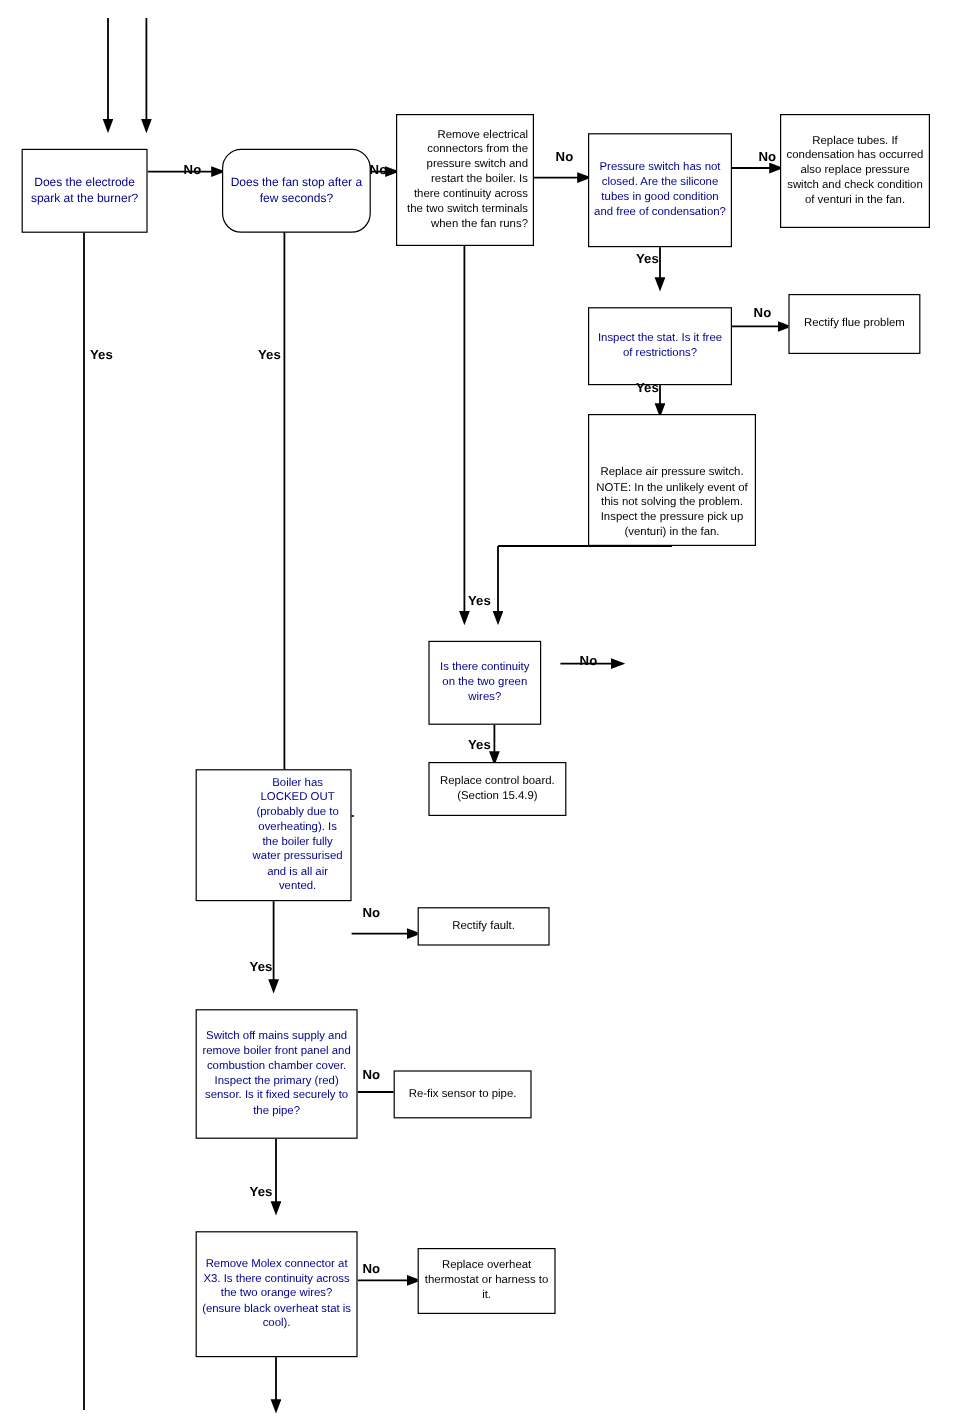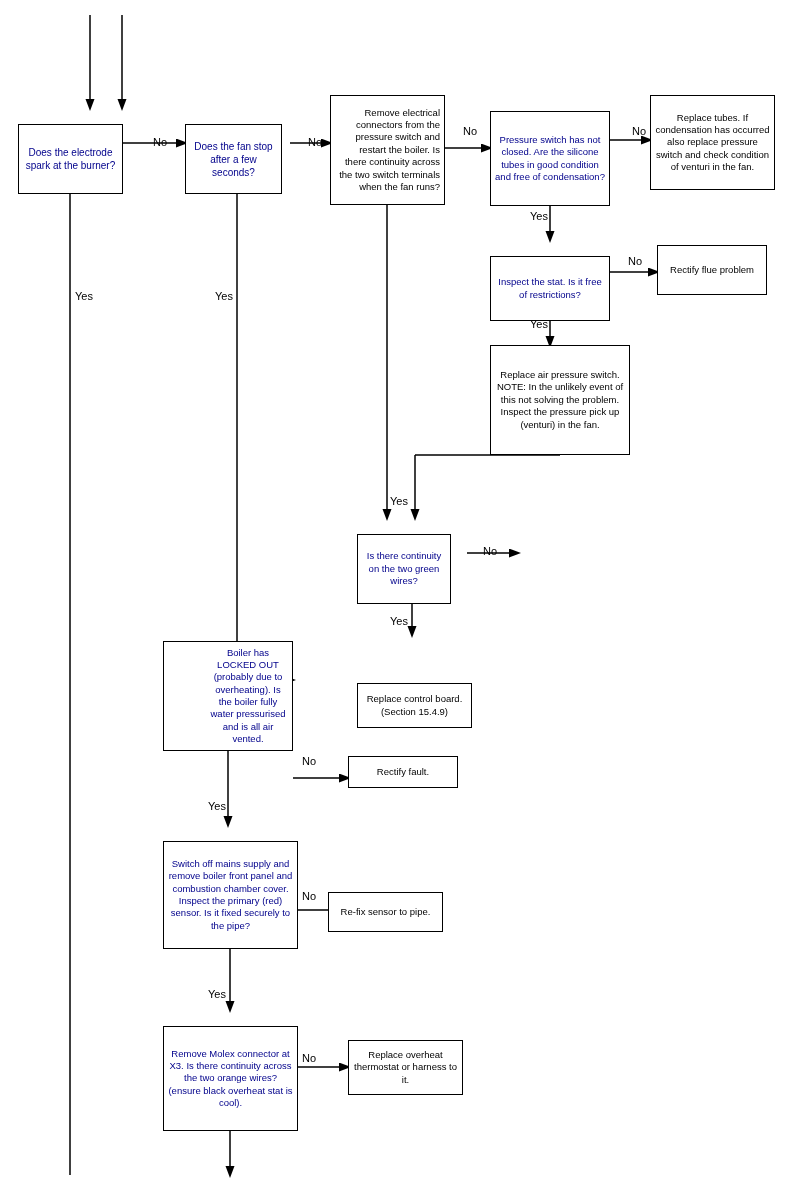--- a/index.html
+++ b/index.html
@@ -25,21 +25,21 @@
       display: flex;
       align-items: center;
       justify-content: center;
       padding: 4px;
       line-height: 1.3;
     }
     .box.blue-text { color: #00008B; margin-top: 16px; }
     .label {
       position: absolute;
       font-size: 11px;
-      font-weight: normal;
+      font-weight: bold;
       color: #000;
     }
     svg.arrows {
       position: absolute;
       top: 0; left: 0;
       width: 798px;
       height: 1188px;
       pointer-events: none;
     }
   </style>
@@ -97,21 +97,21 @@
       <marker id="arr" markerWidth="8" markerHeight="8" refX="6" refY="3" orient="auto">
         <path d="M0,0 L0,6 L8,3 z" fill="#000"></path>
       </marker>
     </defs>
   </svg>
 
   <div class="box blue-text" style="left:18px;top:108px;width:105px;height:70px;font-size:10px;">
     <span>Does the electrode spark at the burner?</span>
   </div>
 
-  <div class="box blue-text" style="left:185px;top:108px;width:97px;height:70px;font-size:10px;">
+  <div class="box blue-text" style="left:185px;top:108px;width:124px;height:70px;font-size:10px;border-radius:16px;">
     <span>Does the fan stop after a few seconds?</span>
   </div>
 
   <div class="box" style="left:330px;top:95px;width:115px;height:110px;font-size:9.5px;text-align:right;">
     <span>Remove electrical connectors from the pressure switch and restart the boiler. Is there continuity across the two switch terminals when the fan runs?</span>
   </div>
 
   <div class="box blue-text" style="left:490px;top:95px;width:120px;height:95px;font-size:9.5px;">
     <span>Pressure switch has not closed. Are the silicone tubes in good condition and free of condensation?</span>
   </div>
@@ -121,30 +121,30 @@
   </div>
 
   <div class="box blue-text" style="left:490px;top:240px;width:120px;height:65px;font-size:9.5px;">
     <span>Inspect the stat. Is it free of restrictions?</span>
   </div>
 
   <div class="box" style="left:657px;top:245px;width:110px;height:50px;font-size:9.5px;">
     <span>Rectify flue problem</span>
   </div>
 
-  <div class="box" style="left:490px;top:345px;width:140px;height:110px;font-size:9.5px;">
+  <div class="box" style="left:490px;top:345px;width:140px;height:110px;font-size:9.5px;align-items:flex-end;">
     <span>Replace air pressure switch. NOTE: In the unlikely event of this not solving the problem. Inspect the pressure pick up (venturi) in the fan.</span>
   </div>
 
   <div class="box blue-text" style="left:357px;top:518px;width:94px;height:70px;font-size:9.5px;">
     <span>Is there continuity on the two green wires?</span>
   </div>
 
 
-  <div class="box" style="left:357px;top:635px;width:115px;height:45px;font-size:9.5px;margin-top:48px;">
+  <div class="box" style="left:357px;top:635px;width:115px;height:45px;font-size:9.5px;">
     <span>Replace control board. (Section 15.4.9)</span>
   </div>
 
   <div class="box blue-text" style="left:163px;top:625px;width:130px;height:110px;font-size:9.5px;padding-left:44px;">
     <span>Boiler has LOCKED OUT (probably due to overheating). Is the boiler fully water pressurised and is all air vented.</span>
   </div>
 
   <div class="box" style="left:348px;top:756px;width:110px;height:32px;font-size:9.5px;text-align:right;">
     <span>Rectify fault.</span>
   </div>

